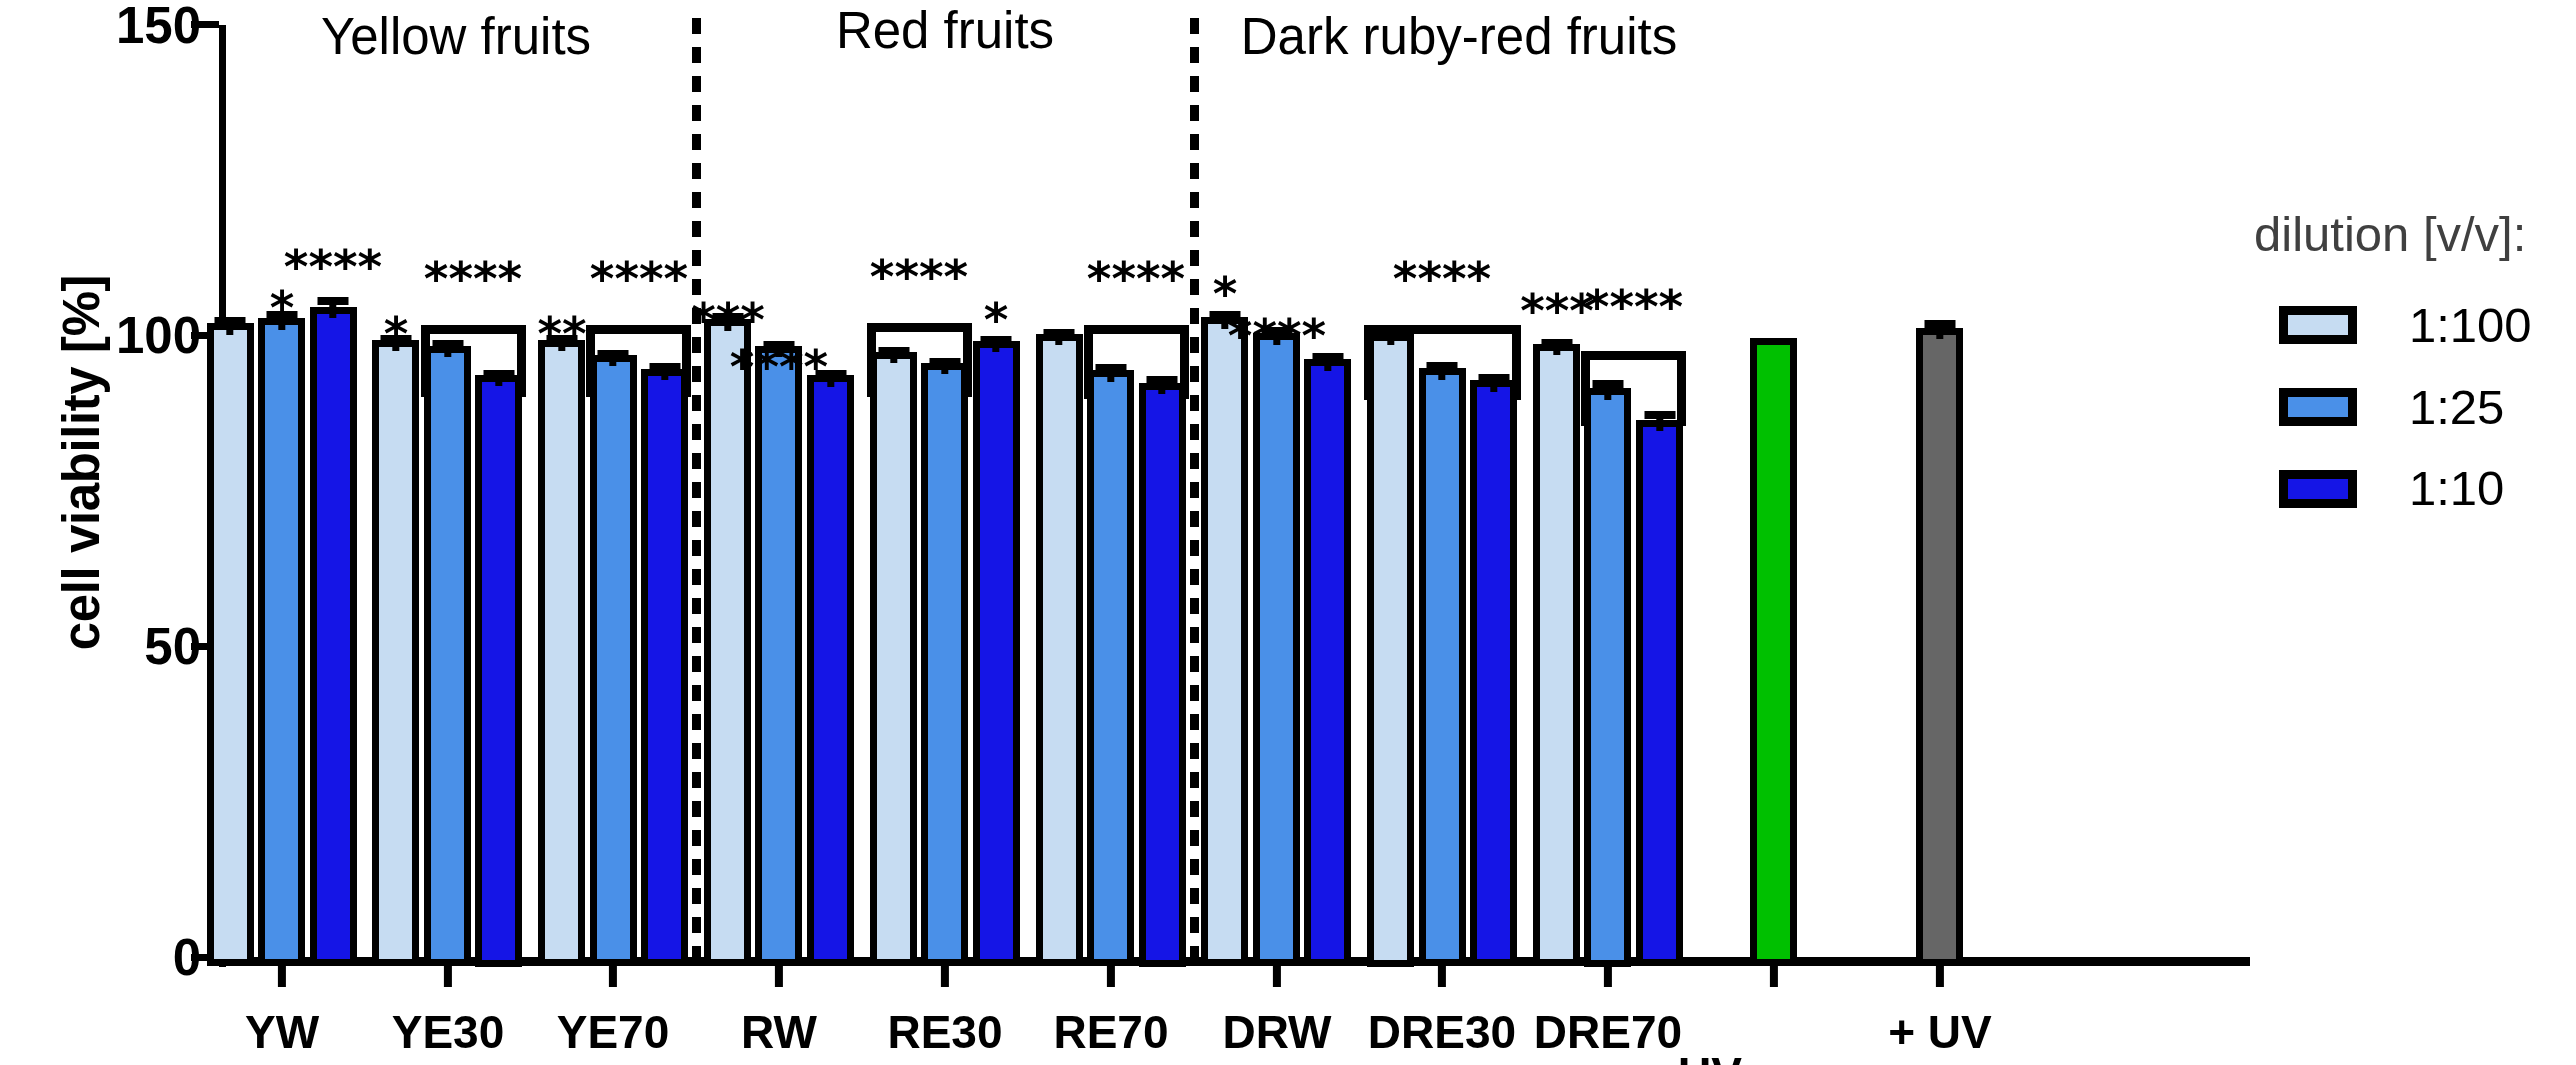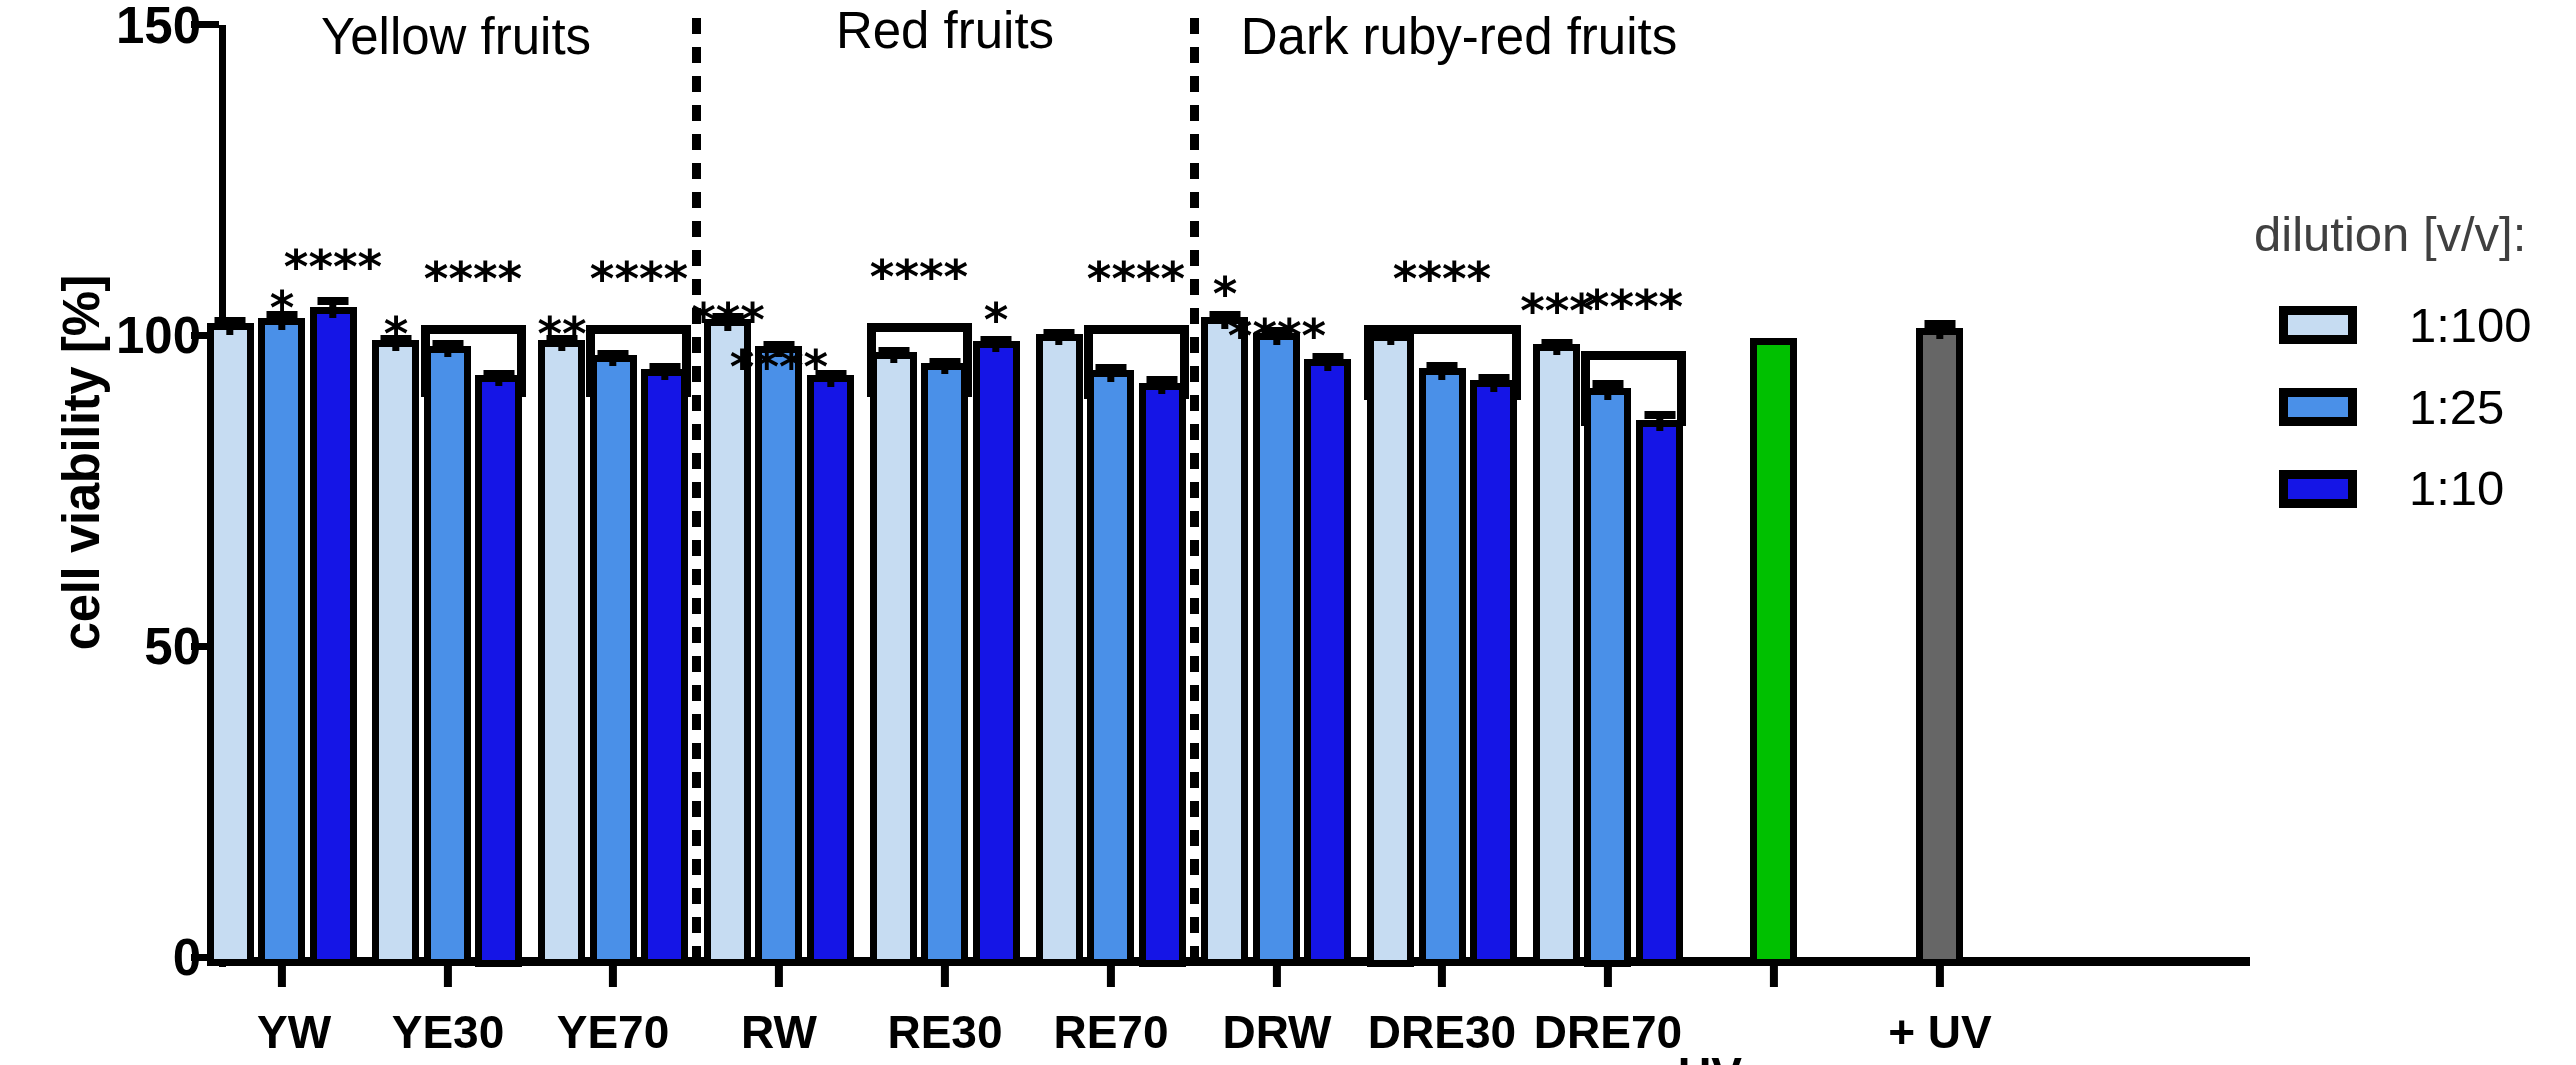--- a/index.html
+++ b/index.html
@@ -249,21 +249,21 @@
   <div id="sections">
       <div class="divider" style="left: 692px; top: 18px; height: 939px;"></div>
       <div class="divider" style="left: 1190px; top: 18px; height: 939px;"></div>
       <div class="section-title" style="left: 456px; top: 6.5px;">Yellow fruits</div>
       <div class="section-title" style="left: 945px; top: 1px;">Red fruits</div>
       <div class="section-title" style="left: 1459px; top: 6.5px;">Dark ruby-red fruits</div>
     </div>
 
   <div id="x-ticks">
       <div class="xtick-mark" style="left: 282px; top: 966px;"></div>
-      <div class="xtick-label" style="left: 294px; top: 1005px;">YW</div>
+      <div class="xtick-label" style="left: 282px; top: 1005px;">YW</div>
       <div class="xtick-mark" style="left: 448px; top: 966px;"></div>
       <div class="xtick-label" style="left: 448px; top: 1005px;">YE30</div>
       <div class="xtick-mark" style="left: 613px; top: 966px;"></div>
       <div class="xtick-label" style="left: 613px; top: 1005px;">YE70</div>
       <div class="xtick-mark" style="left: 779px; top: 966px;"></div>
       <div class="xtick-label" style="left: 779px; top: 1005px;">RW</div>
       <div class="xtick-mark" style="left: 945px; top: 966px;"></div>
       <div class="xtick-label" style="left: 945px; top: 1005px; text-align: center;">RE30</div>
       <div class="xtick-mark" style="left: 1111px; top: 966px;"></div>
       <div class="xtick-label" style="left: 1111px; top: 1005px;">RE70</div>

